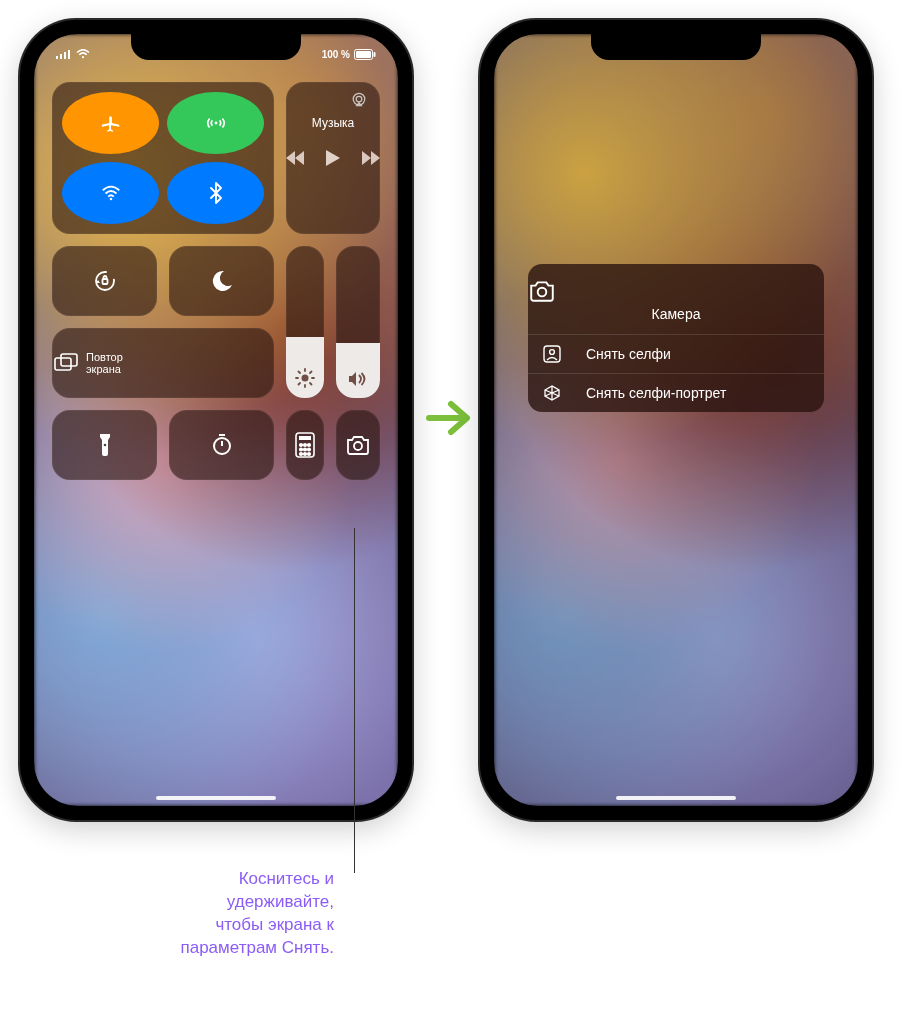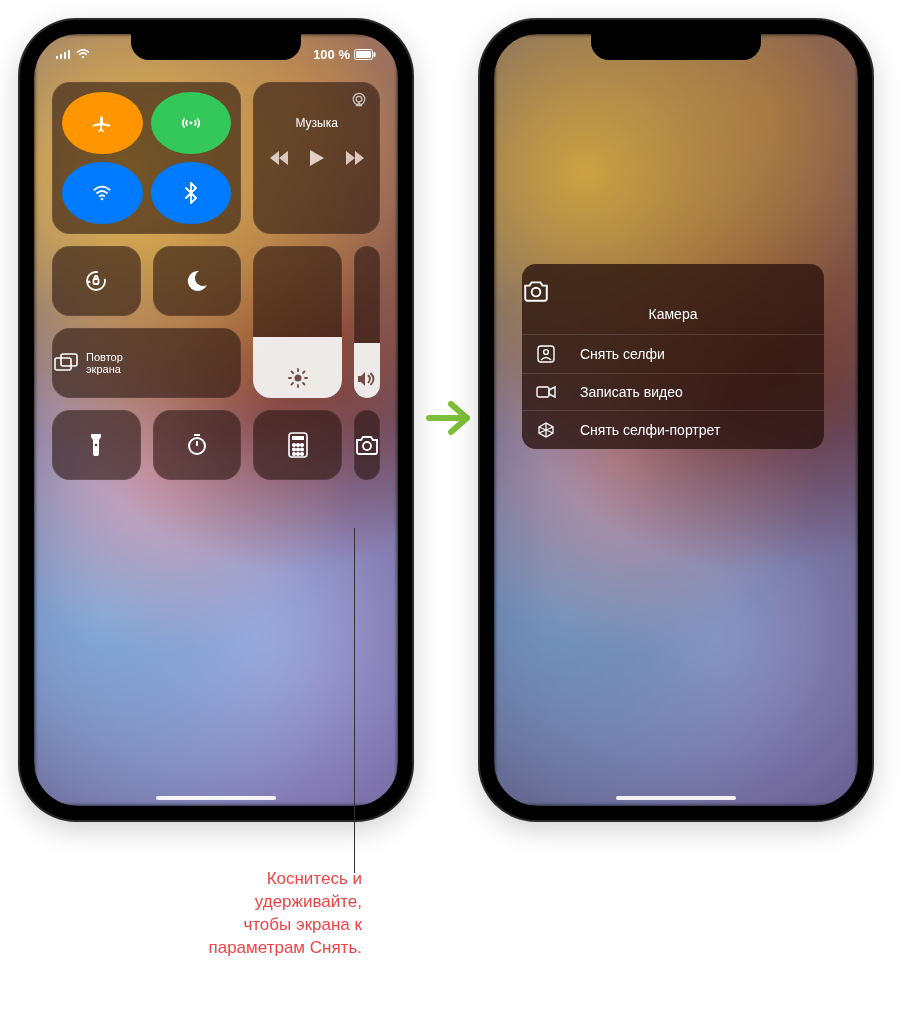--- a/index.html
+++ b/index.html
@@ -60,40 +60,40 @@
     position:absolute; top:0; left:50%; transform:translateX(-50%);
     width:170px; height:26px; background:#000;
     border-bottom-left-radius:18px; border-bottom-right-radius:18px;
     z-index:50;
   }
 
   
   .status {
     position:absolute; top:8px; left:0; right:0; height:24px;
     display:flex; justify-content:space-between; align-items:center;
-    padding:0 22px; color:#fff; font-size:13px; font-weight:600;
+    padding:0 22px; color:#fff; font-size:10px; font-weight:600;
     z-index:40;
   }
   .status .left, .status .right { display:flex; align-items:center; gap:4px; }
 
   .home-indicator {
     position:absolute; bottom:6px; left:50%; transform:translateX(-50%);
     width:120px; height:4px; border-radius:3px; background:rgba(255,255,255,.9);
     z-index:40;
   }
 
   
   .cc {
     position:absolute;
     left: 18px; right: 18px;
     top: 48px;
   }
   .cc-grid {
     display:grid;
-    grid-template-columns: repeat(3, 1fr);
+    grid-template-columns: repeat(2, 1fr);
     grid-auto-rows: 70px;
     gap: 12px;
   }
 
   .platter {
     background: rgba(40,20,15,.60);
     border-radius: 18px;
     backdrop-filter: blur(10px);
     box-shadow: inset 0 0 0 1px rgba(255,255,255,.05);
   }
@@ -174,48 +174,48 @@
   
   .arrow {
     position:absolute;
     left:425px; top:398px;
     color:#7cbf3a;
   }
 
   
   .camera-menu {
     position:absolute;
-    top:230px; left:28px; right:34px;
+    top:230px; left:34px; right:34px;
     border-radius:14px;
     overflow:hidden;
     background: rgba(40,18,14,.78);
     color:#fff;
     font-size:14px;
   }
   .camera-menu .header {
     text-align:center; padding:16px 0 12px 0;
   }
   .camera-menu .header .ico { display:block; margin:0 auto 4px auto; }
   .camera-menu .item {
     display:flex; align-items:center; gap:24px;
     padding:10px 14px;
     border-top:1px solid rgba(255,255,255,.12);
   }
   .camera-menu .item .ico { width:20px; display:flex; justify-content:center; }
 
   
   .callout {
     position:absolute;
-    left:32px;
+    left:4px;
     top:868px;
     width:330px;
     text-align:right;
     font-size:17px;
     line-height:1.35;
-    color:#ef4444;
+    color:#8b5cf6;
   }
   .callout-line {
     position:absolute;
     width:1px;
     background:#333;
   }
 
   .glyph { font-family:Arial, sans-serif; }
   svg { display:block; }
 </style>
@@ -449,29 +449,20 @@
           <span class="ico">
             <svg width="18" height="18" viewBox="0 0 18 18" fill="none" stroke="#fff" stroke-width="1.4">
                 <rect x="1" y="1" width="16" height="16" rx="3"></rect>
                 <circle cx="9" cy="7" r="2.4"></circle>
                 <path d="M4 15 q5-5 10 0"></path>
               </svg>
           </span>
           <span>Снять селфи</span>
         </div>
 
-        <div class="item">
-          <span class="ico">
-            <svg width="20" height="14" viewBox="0 0 20 14" fill="none" stroke="#fff" stroke-width="1.4">
-                <rect x="1" y="2" width="12" height="10" rx="2"></rect>
-                <path d="M13 5 L19 2 V12 L13 9 Z"></path>
-              </svg>
-          </span>
-          <span>Записать видео</span>
-        </div>
 
 
         <div class="item">
           <span class="ico">
             <svg width="18" height="18" viewBox="0 0 18 18" fill="none" stroke="#fff" stroke-width="1.3">
                 <path d="M2 6 L9 2 L16 6 L16 12 L9 16 L2 12 Z"></path>
                 <path d="M9 2 V16 M2 6 L16 12 M16 6 L2 12"></path>
               </svg>
           </span>
           <span>Снять селфи-портрет</span>

